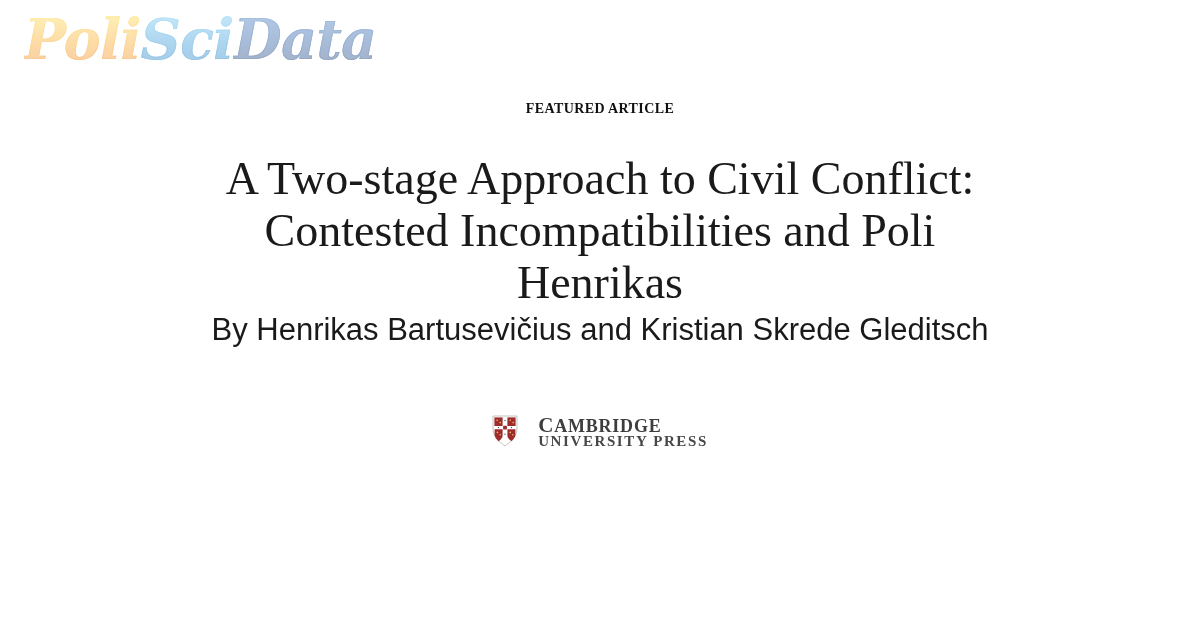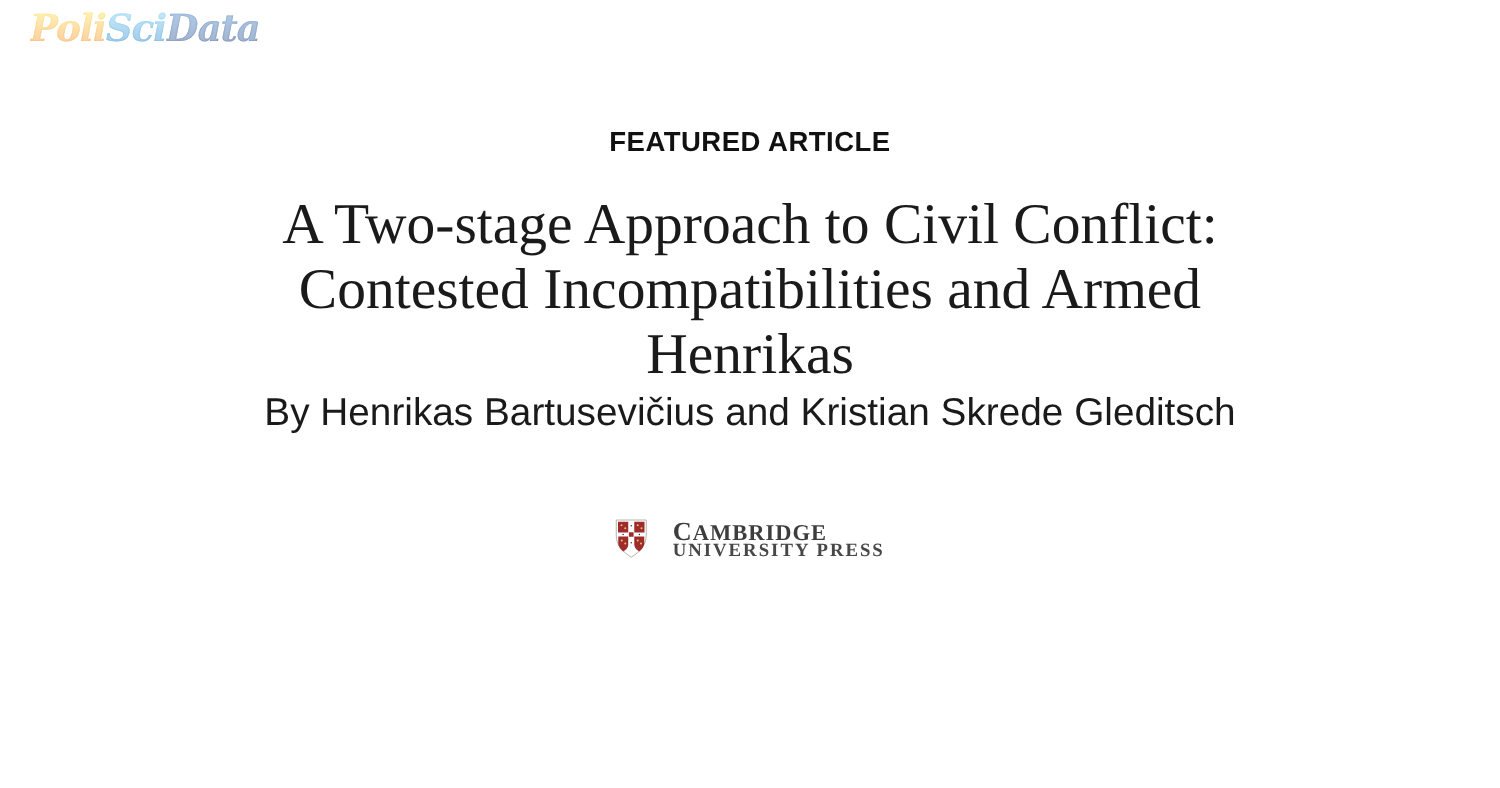--- a/index.html
+++ b/index.html
@@ -14,21 +14,21 @@
   }
 
   
   .logo {
     position: absolute;
     left: 24px;
     top: 6px;
     font-family: "DejaVu Serif", serif;
     font-style: italic;
     font-weight: bold;
-    font-size: 30px;
+    font-size: 56px;
     letter-spacing: -1px;
     white-space: nowrap;
     text-shadow: 0 0 1px rgba(255,255,255,0.6);
   }
   .logo-part { display: inline-block; }
   .logo-poli { color: #f6911e; }
   .logo-sci  { color: #2a8fce; }
   .logo-data { color: #1d4685; }
   @supports ((-webkit-background-clip: text) or (background-clip: text)) {
     .logo-poli {
@@ -44,24 +44,25 @@
       -webkit-background-clip: text; background-clip: text; color: transparent;
     }
   }
 
   
   .kicker {
     position: absolute;
     top: 101px;
     left: 0; right: 0;
     text-align: center;
-    font-size: 22px;
+    font-size: 14px;
     font-weight: 700;
     letter-spacing: 0.4px;
     color: #111111;
+    font-family: Liberation Serif, serif;
   }
 
   .title {
     position: absolute;
     top: 153px;
     left: 0; right: 0;
     text-align: center;
     font-size: 46px;
     font-weight: 400;
     line-height: 52px;
@@ -115,21 +116,21 @@
 <div class="canvas">
 
   <div class="logo">
     <span class="logo-part logo-poli">Poli</span><span class="logo-part logo-sci">Sci</span><span class="logo-part logo-data">Data</span>
   </div>
 
   <div class="kicker">FEATURED ARTICLE</div>
 
   <h1 class="title">
     <span class="tline">A Two-stage Approach to Civil Conflict:</span>
-    <span class="tline">Contested Incompatibilities and Armed</span>
+    <span class="tline">Contested Incompatibilities and Poli</span>
     <span class="tline">Henrikas</span>
   </h1>
 
   <div class="byline">By Henrikas Bartusevičius and Kristian Skrede Gleditsch</div>
 
   <div class="publisher">
     <svg class="pub-shield" viewBox="0 0 26 32" xmlns="http://www.w3.org/2000/svg" aria-hidden="true">
 
       <path d="M1 1 H25 V13 C25 21.5 19.8 26.3 13 30.8 C6.2 26.3 1 21.5 1 13 Z" fill="#ffffff" stroke="#b0a8a0" stroke-width="0.7"></path>
 

